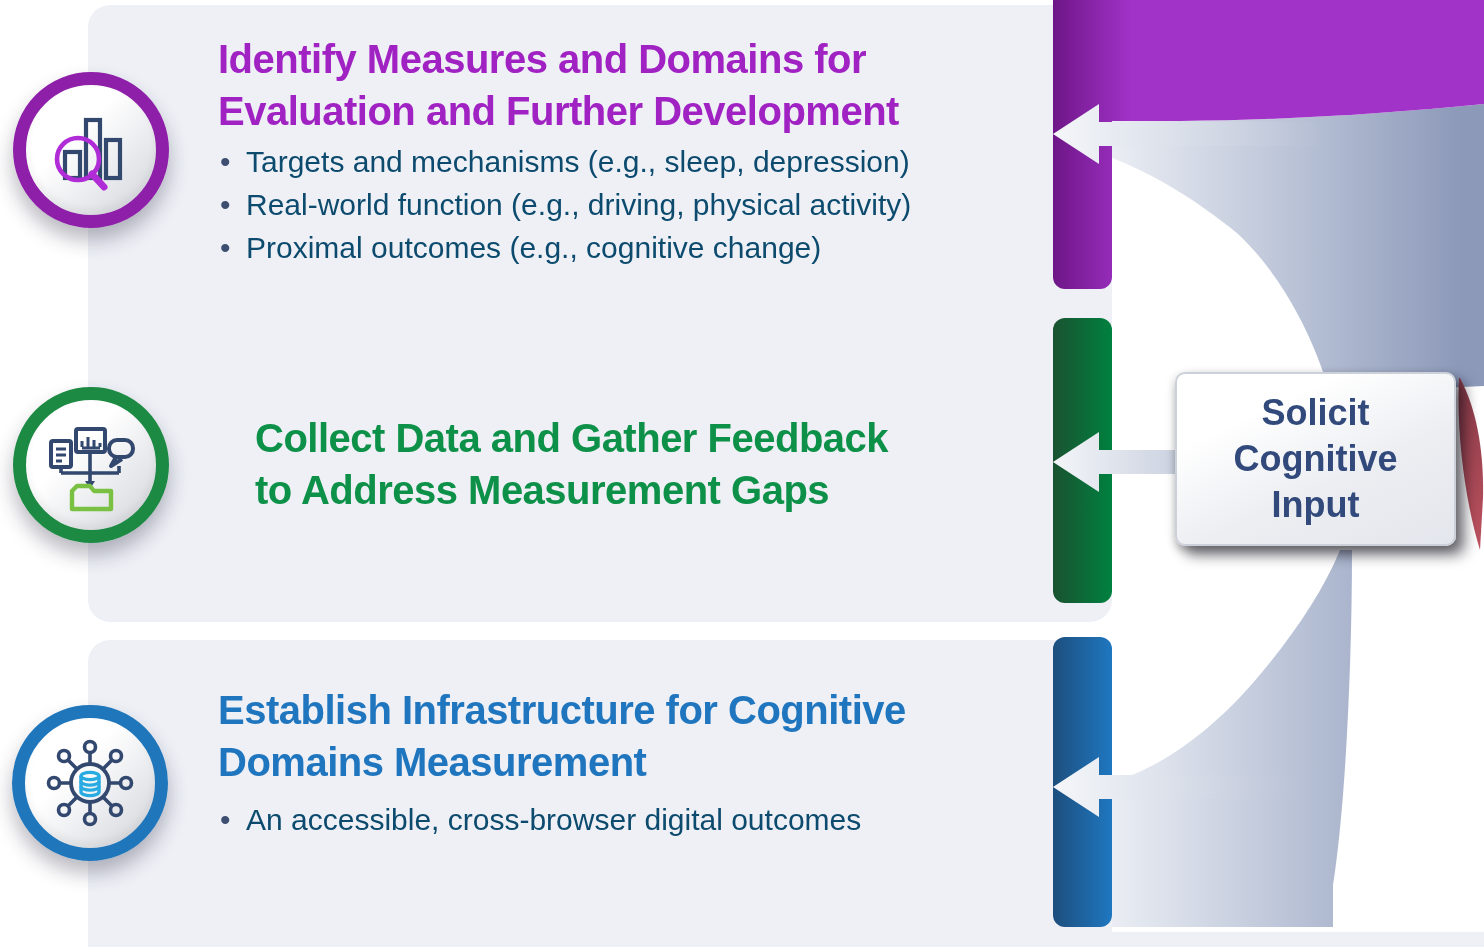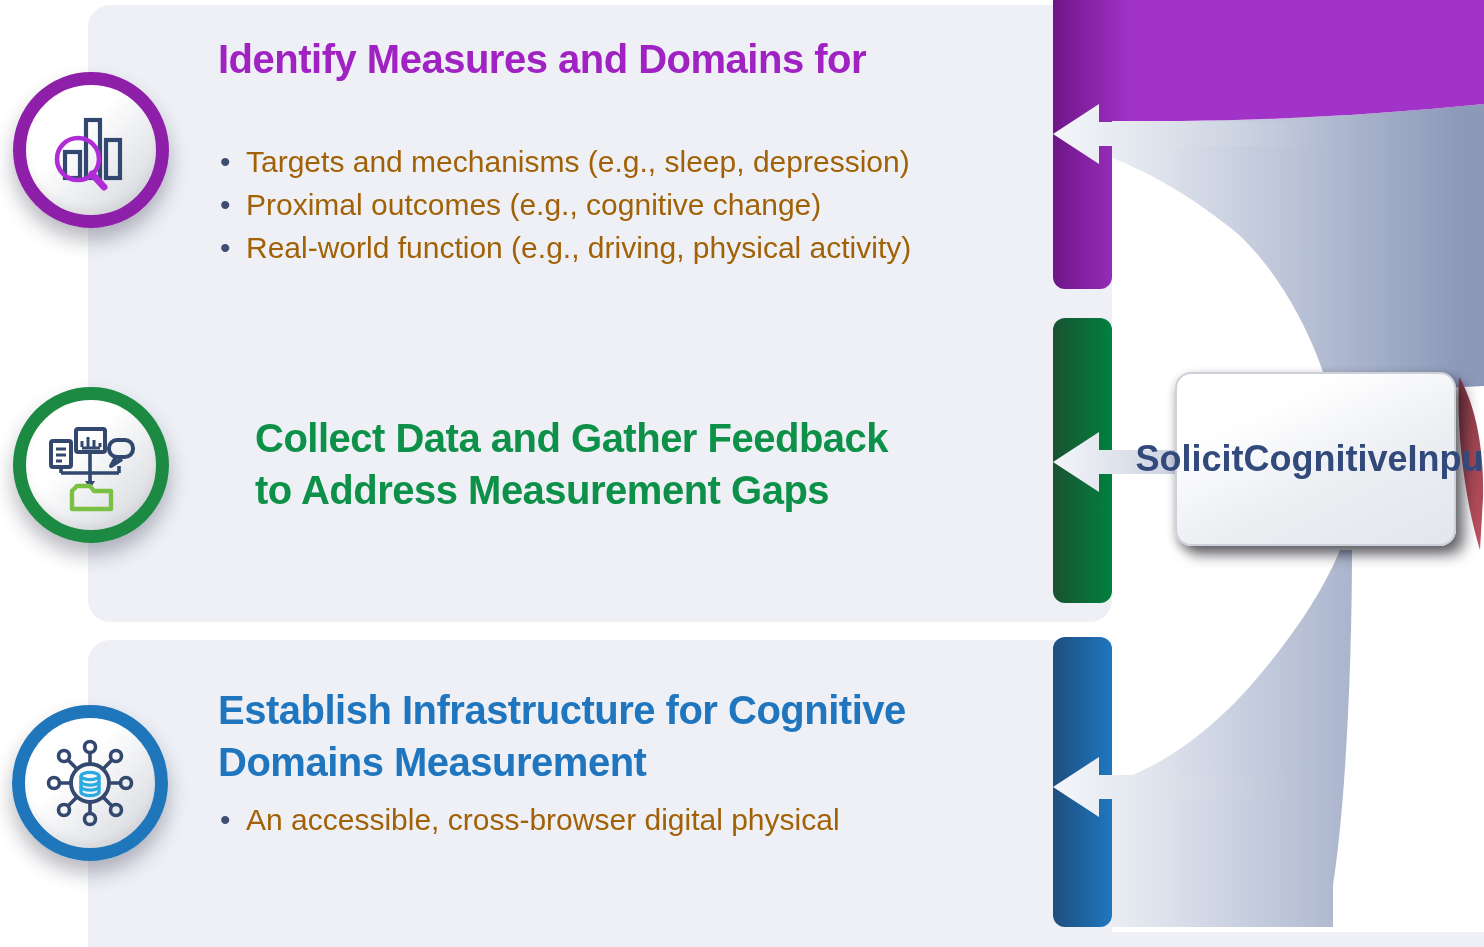--- a/index.html
+++ b/index.html
@@ -17,21 +17,21 @@
     background:#EEF0F6;border-radius:14px 0 0 0;}
   .content{position:absolute;left:130px;right:80px;}
   .title{font-weight:700;font-size:40px;line-height:52px;letter-spacing:-0.5px;}
   .title span{display:block;white-space:nowrap;}
   .t-purple{color:#A122C3;}
   .t-green{color:#0D9048;margin-left:37px;}
   .t-blue{color:#2076BE;}
   ul.bullets{list-style:none;margin:0;padding:0;}
   ul.bullets li{
     position:relative;padding-left:28px;font-size:30px;line-height:43px;
-    color:#a16207;white-space:nowrap;
+    color:#0c4a6e;white-space:nowrap;
   }
   ul.bullets li::before{content:"\2022";position:absolute;left:2px;top:0;color:#3D4E71;}
   .p1-title{top:28px;}
   .p1-bullets{top:135px;}
   .p2-title{top:94px;}
   .p3-title{top:44px;}
   .p3-bullets{top:158px;}
   .p3-bullets li{line-height:44px;}
   
   .badge{
@@ -39,24 +39,24 @@
     background:linear-gradient(135deg,#ffffff 38%,#dcdee3 85%,#cfd2d8);
     box-shadow:0 12px 20px rgba(35,35,60,0.32), inset 0 -5px 8px rgba(0,0,0,0.06);
   }
   .badge svg{position:absolute;left:15px;top:15px;}
   .badge-1{left:13px;top:72px;border:13px solid #8E1FA8;}
   .badge-2{left:13px;top:387px;border:13px solid #1D8A43;}
   .badge-3{left:12px;top:705px;border:13px solid #1F76BB;}
   
   .callout{
     position:absolute;left:1175px;top:372px;width:281px;height:174px;
-    border-radius:16px;border:2px solid #CBD0D9;box-sizing:border-box;
+    border-radius:10px;border:2px solid #CBD0D9;box-sizing:border-box;
     background:linear-gradient(155deg,#ffffff 25%,#eceef2 60%,#e3e6ec);
     box-shadow:9px 9px 14px rgba(10,10,20,0.55), 0 4px 10px rgba(0,0,0,0.25);
-    display:flex;justify-content:center;align-items:center;
+    display:flex;flex-direction:column;justify-content:center;align-items:center;
     color:#31497B;font-size:36px;font-weight:700;line-height:46px;text-align:center;
   }
   .callout span{display:block;}
 </style>
 </head>
 <body>
 
 <div class="canvas">
 
   <svg class="layer" viewBox="0 0 1484 947">
@@ -78,42 +78,43 @@
     <path fill="url(#gs)" d="M1112,927 L1112,781 C1150,773 1205,738 1252,684
          C1290,640 1322,594 1340,550 L1352,550
          C1352,670 1345,810 1333,885 L1333,927 Z"></path>
     <path fill="url(#gr)" d="M1460,378 C1477,410 1484,452 1483,498 L1480,550
          C1466,505 1456,436 1459,378 Z"></path>
   </svg>
 
   <div class="panel panel-1">
     <div class="content p1-title title t-purple">
       <span>Identify Measures and Domains for</span>
+      <span>Evaluation and Further Development</span>
     </div>
     <ul class="bullets content p1-bullets">
       <li><span>Targets and mechanisms (e.g., sleep, depression)</span></li>
+      <li><span>Real-world function (e.g., driving, physical activity)</span></li>
       <li><span>Proximal outcomes (e.g., cognitive change)</span></li>
-      <li><span>Real-world function (e.g., driving, physical activity)</span></li>
     </ul>
   </div>
 
   <div class="panel panel-2">
     <div class="content p2-title title t-green">
       <span>Collect Data and Gather Feedback</span>
       <span>to Address Measurement Gaps</span>
     </div>
   </div>
 
   <div class="panel panel-3">
     <div class="content p3-title title t-blue">
       <span>Establish Infrastructure for Cognitive</span>
       <span>Domains Measurement</span>
     </div>
     <ul class="bullets content p3-bullets">
-      <li><span>An accessible, cross-browser digital physical</span></li>
+      <li><span>An accessible, cross-browser digital outcomes</span></li>
     </ul>
   </div>
 
   <div class="bottom-sliver"></div>
 
   <div class="badge badge-1">
     <svg width="100" height="100" viewBox="0 0 100 100" fill="none">
       <rect x="24" y="52" width="15" height="26" stroke="#32486E" stroke-width="4.2"></rect>
       <rect x="45" y="20" width="14" height="58" stroke="#32486E" stroke-width="4.2"></rect>
       <rect x="65" y="40" width="14" height="38" stroke="#32486E" stroke-width="4.2"></rect>

